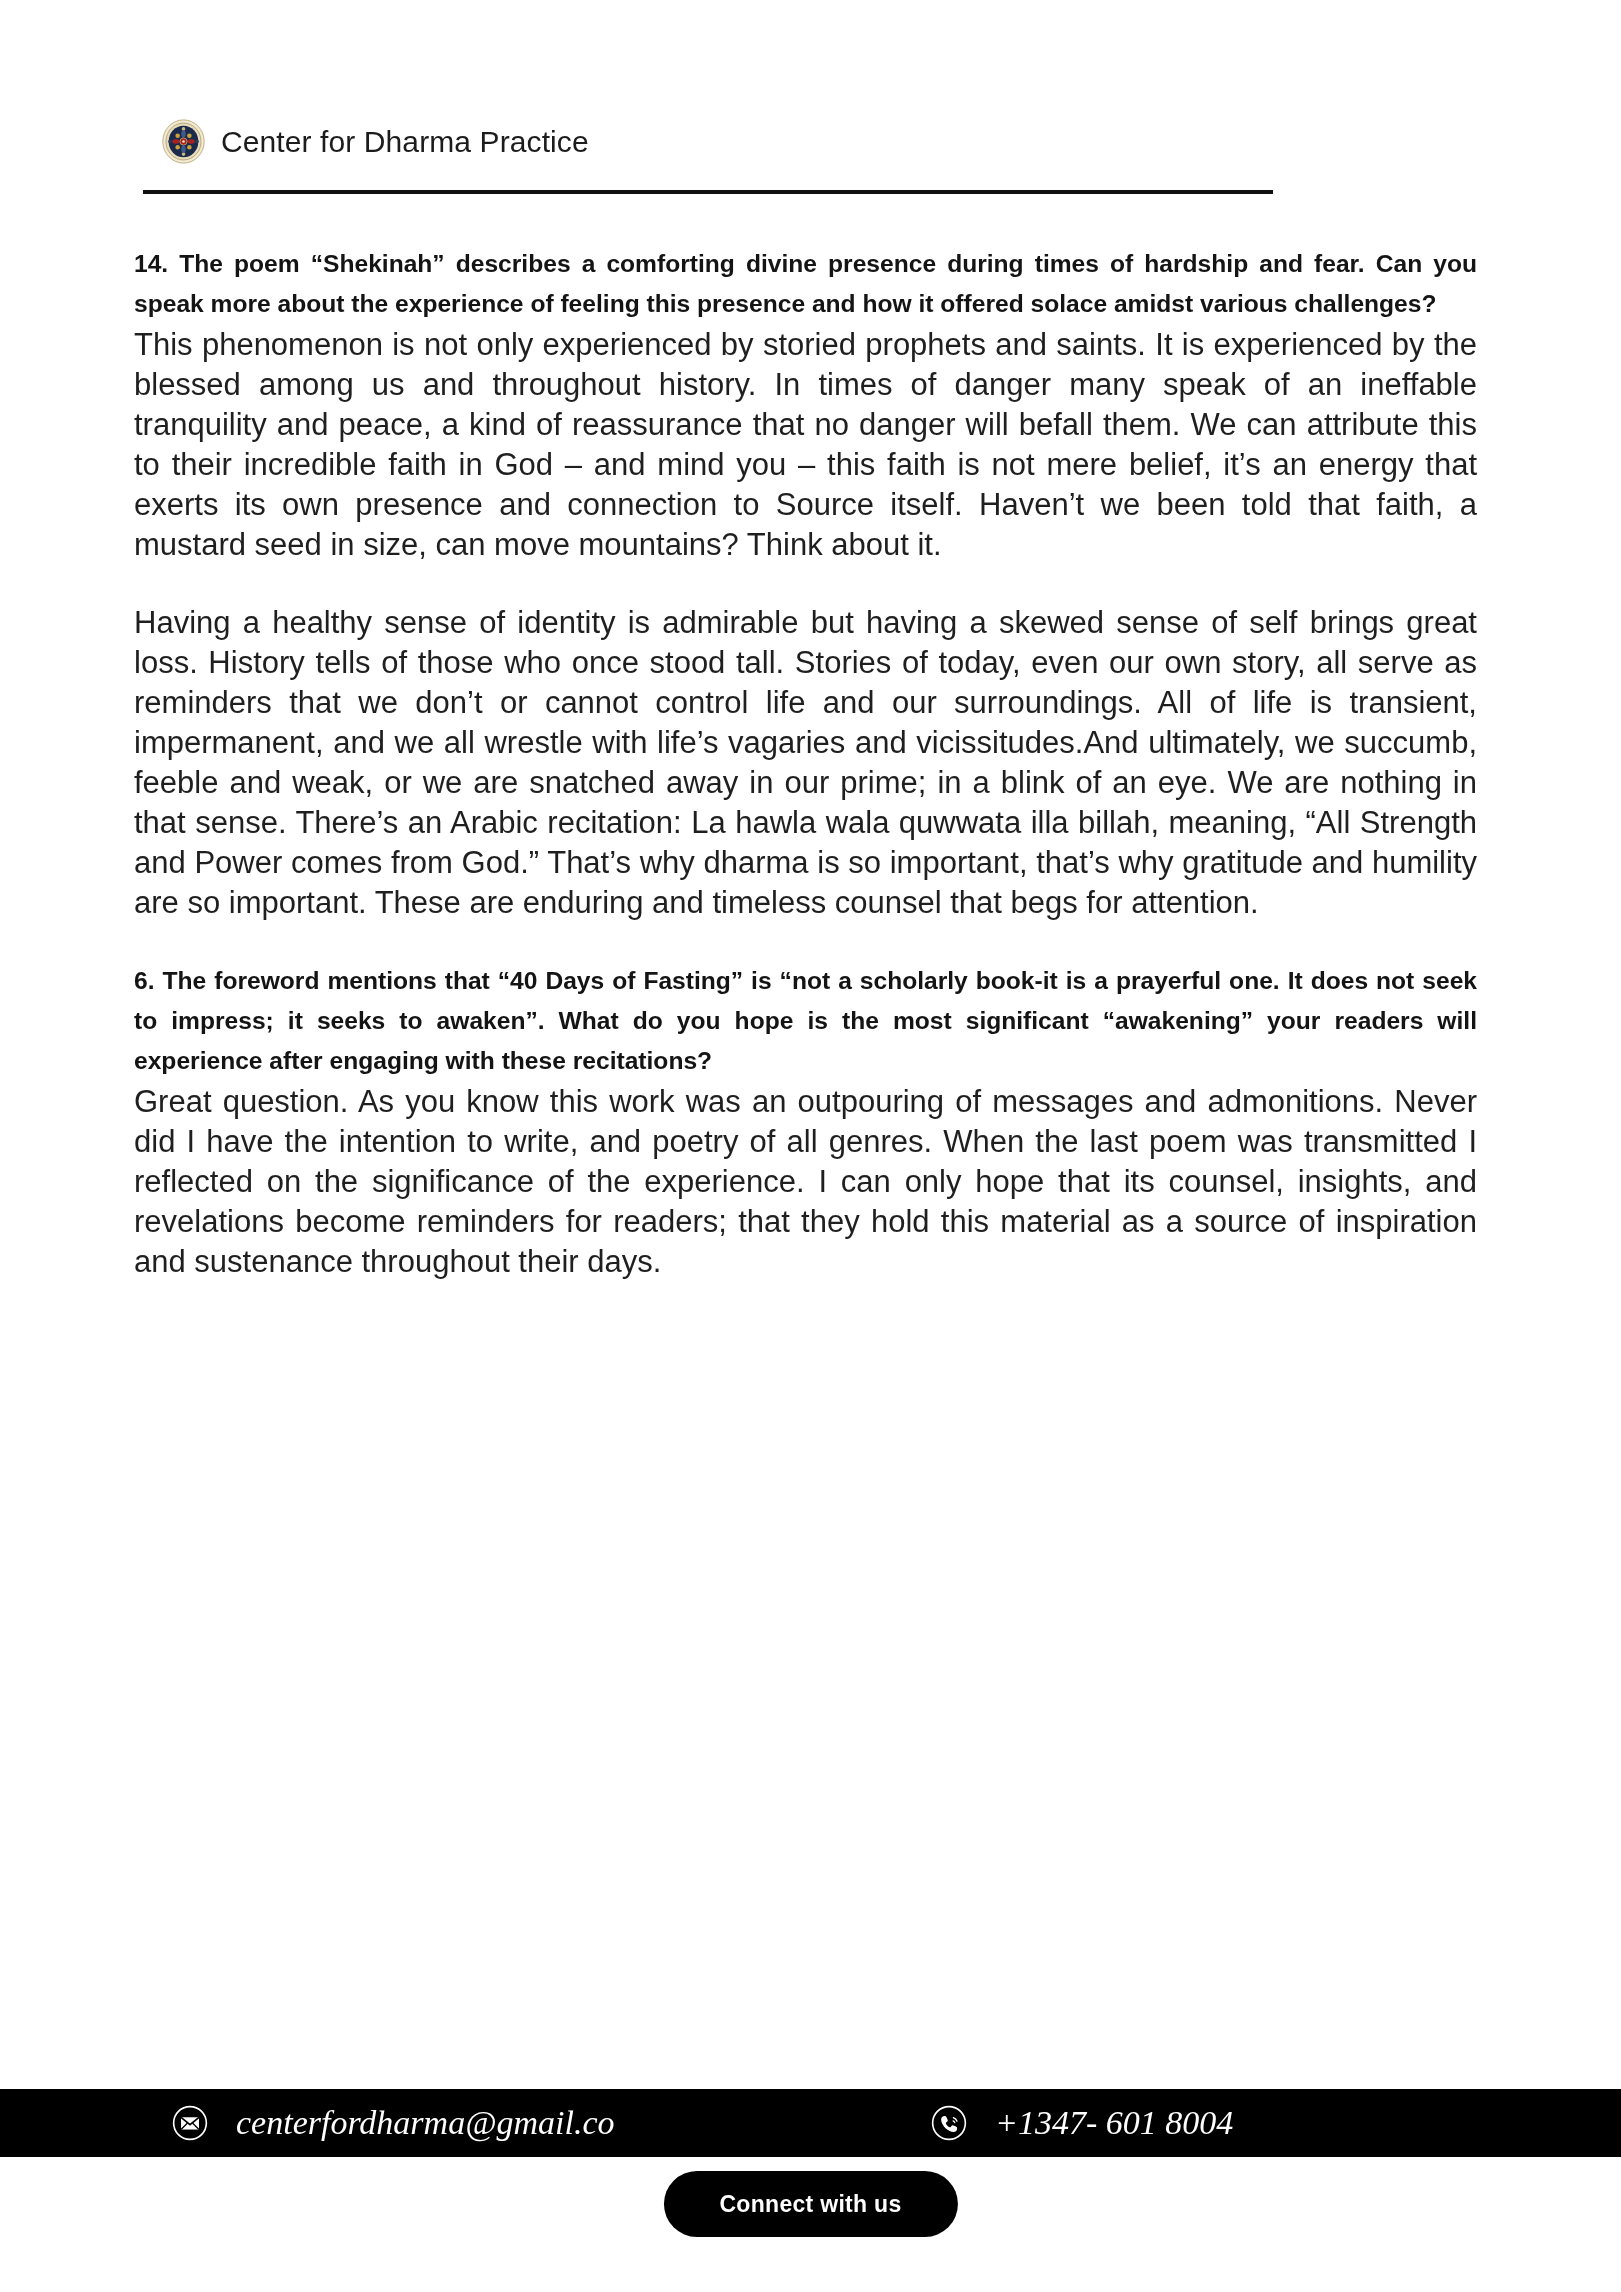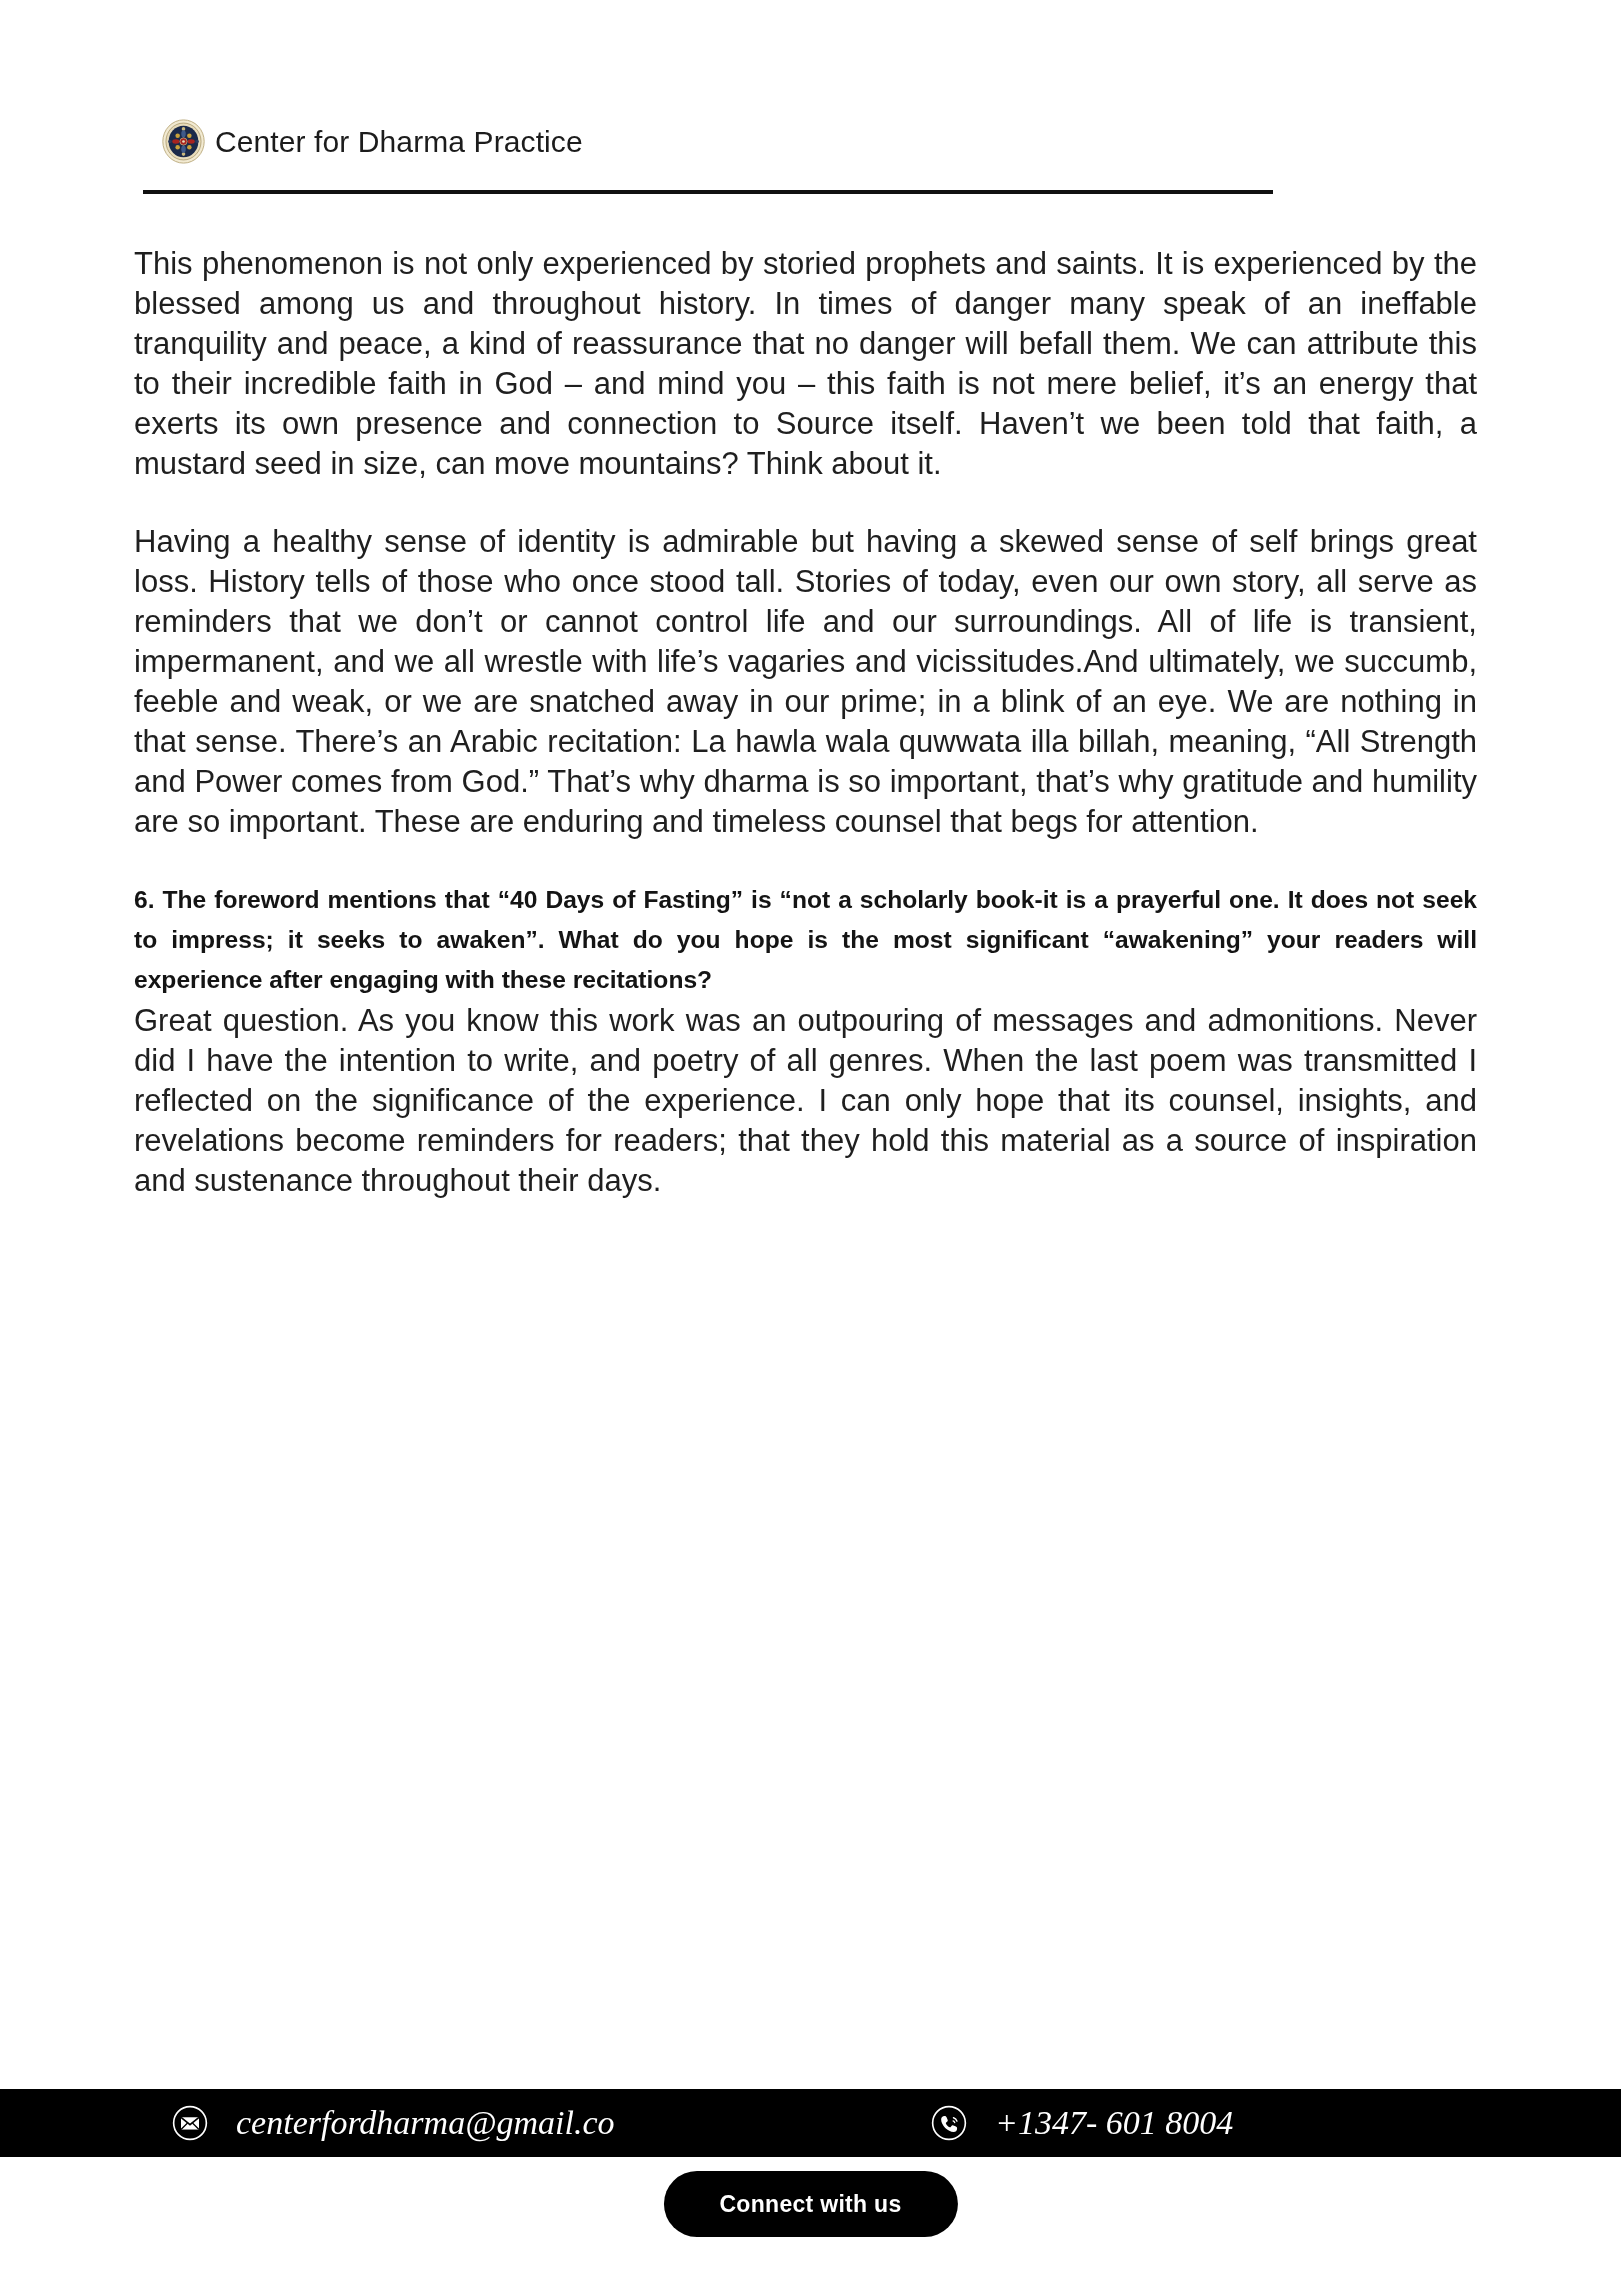--- a/index.html
+++ b/index.html
@@ -23,21 +23,21 @@
     top: 0;
     width: 1621px;
     height: 208px;
   }
   .brand-row {
     position: absolute;
     left: 161px;
     top: 119px;
     display: flex;
     align-items: center;
-    gap: 9px;
+    gap: 15px;
   }
   .brand-logo {
     width: 45px;
     height: 45px;
     flex: 0 0 auto;
     display: block;
   }
   .brand-title {
     font-size: 30px;
     font-weight: 400;
@@ -176,20 +176,21 @@
       </svg>
     </span>
     <span class="brand-title">Center for Dharma Practice</span>
   </div>
   <div class="header-rule"></div>
 </div>
 
 <div class="content">
 
   <div class="qa-block">
+    <p class="question">14. The poem “Shekinah” describes a comforting divine presence during times of hardship and fear. Can you speak more about the experience of feeling this presence and how it offered solace amidst various challenges?</p>
     <p class="answer">This phenomenon is not only experienced by storied prophets and saints. It is experienced by the blessed among us and throughout history. In times of danger many speak of an ineffable tranquility and peace, a kind of reassurance that no danger will befall them. We can attribute this to their incredible faith in God – and mind you – this faith is not mere belief, it’s an energy that exerts its own presence and connection to Source itself. Haven’t we been told that faith, a mustard seed in size, can move mountains? Think about it.</p>
   </div>
 
   <div class="qa-block">
     <p class="answer">Having a healthy sense of identity is admirable but having a skewed sense of self brings great loss. History tells of those who once stood tall. Stories of today, even our own story, all serve as reminders that we don’t or cannot control life and our surroundings. All of life is transient, impermanent, and we all wrestle with life’s vagaries and vicissitudes.And ultimately, we succumb, feeble and weak, or we are snatched away in our prime; in a blink of an eye. We are nothing in that sense. There’s an Arabic recitation: La hawla wala quwwata illa billah, meaning, “All Strength and Power comes from God.” That’s why dharma is so important, that’s why gratitude and humility are so important. These are enduring and timeless counsel that begs for attention.</p>
   </div>
 
   <div class="qa-block">
     <p class="question">6. The foreword mentions that “40 Days of Fasting” is “not a scholarly book-it is a prayerful one. It does not seek to impress; it seeks to awaken”. What do you hope is the most significant “awakening” your readers will experience after engaging with these recitations?</p>
     <p class="answer">Great question. As you know this work was an outpouring of messages and admonitions. Never did I have the intention to write, and poetry of all genres. When the last poem was transmitted I reflected on the significance of the experience. I can only hope that its counsel, insights, and revelations become reminders for readers; that they hold this material as a source of inspiration and sustenance throughout their days.</p>

